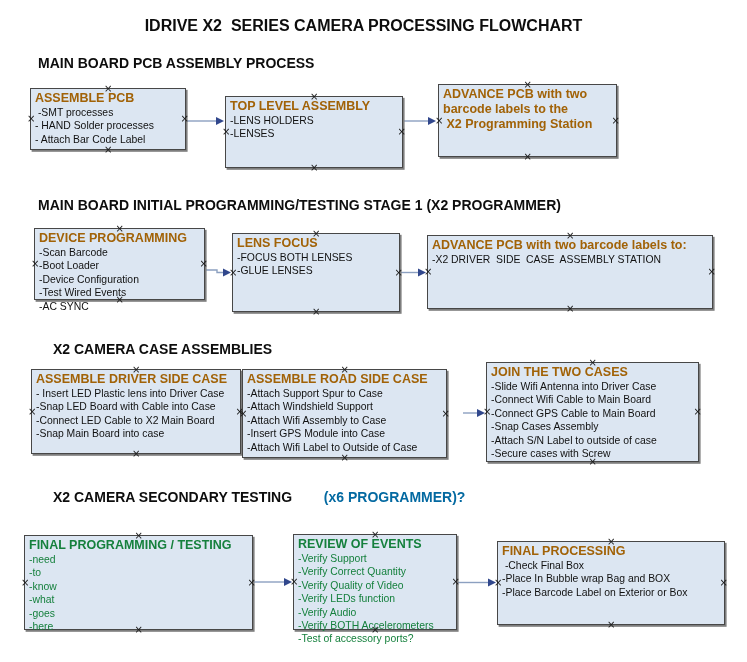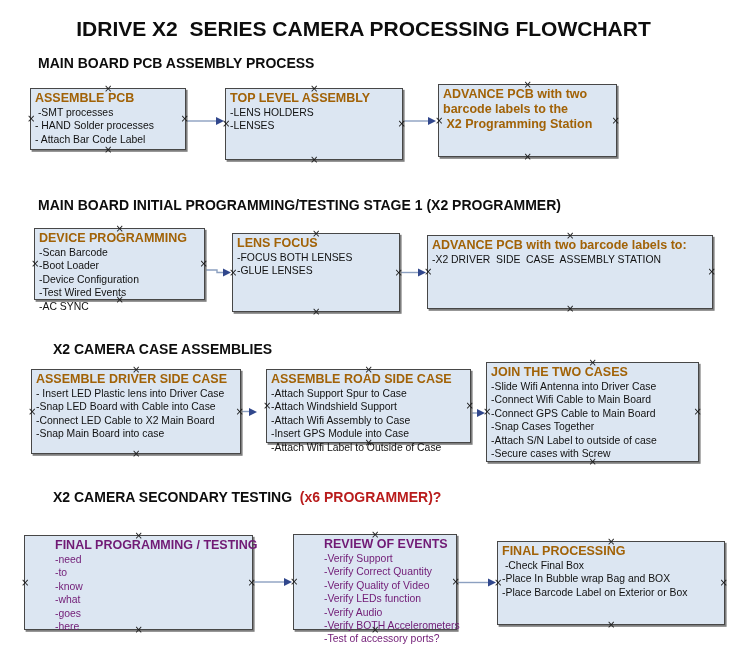--- a/index.html
+++ b/index.html
@@ -1,26 +1,26 @@
 <!DOCTYPE html>
 <html><head>
 <meta charset="utf-8">
 <style>
   html,body{margin:0;padding:0;background:#ffffff;}
   .canvas{position:relative;width:747px;height:662px;background:#ffffff;
           font-family:"Liberation Sans",sans-serif;overflow:hidden;}
   .page-title{position:absolute;left:0;top:17px;width:727px;text-align:center;
-          font-weight:bold;font-size:21px;white-space:pre;color:#0d0d0d;}
+          font-weight:bold;font-size:16px;white-space:pre;color:#0d0d0d;}
   .sec-h{position:absolute;font-weight:bold;font-size:14px;white-space:pre;color:#0d0d0d;padding-left:20px;}
   .fbox{position:absolute;background:#dce6f2;border:1.4px solid #474747;
         box-shadow:1.6px 1.8px 0 #7e7e7e;padding:2px 3px 0 4px;box-sizing:border-box;}
   .bt{font-weight:bold;font-size:12.5px;line-height:15px;white-space:pre;color:#a16207;}
   .bi{font-size:10.4px;line-height:13.4px;white-space:pre;color:#111111;}
-  .red .bt,.red .bi{color:#701a75;margin-left:26px;}
-  .redtxt{color:#b91c1c;}
+  .red .bt,.red .bi{color:#15803d;}
+  .redtxt{color:#0369a1;margin-left:24px;}
   .hdl{position:absolute;font-size:10px;line-height:7px;color:#1b1b1b;
        font-family:"DejaVu Sans",sans-serif;}
   .ht{top:-4px;left:50%;margin-left:-4px;}
   .hb{bottom:-4px;left:50%;margin-left:-4px;}
   .hl{left:-4px;top:50%;margin-top:-4px;}
   .hr{right:-4px;top:50%;margin-top:-4px;}
   svg.wires{position:absolute;left:0;top:0;pointer-events:none;}
 </style>
 </head>
 <body>
@@ -73,21 +73,21 @@
     <div class="bt">ASSEMBLE PCB</div>
     <div class="bi"> -SMT processes</div>
     <div class="bi">- HAND Solder processes</div>
     <div class="bi">- Attach Bar Code Label</div>
     <span class="hdl ht">×</span>
     <span class="hdl hb">×</span>
     <span class="hdl hl">×</span>
     <span class="hdl hr">×</span>
   </div>
 
-  <div class="fbox" style="left:225px;top:88px;width:178px;height:72px">
+  <div class="fbox" style="left:225px;top:96px;width:178px;height:72px">
     <div class="bt">TOP LEVEL ASSEMBLY</div>
     <div class="bi">-LENS HOLDERS</div>
     <div class="bi">-LENSES</div>
     <span class="hdl ht">×</span>
     <span class="hdl hb">×</span>
     <span class="hdl hl">×</span>
     <span class="hdl hr">×</span>
   </div>
 
   <div class="fbox" style="left:438px;top:84px;width:179px;height:73px">
@@ -137,39 +137,39 @@
     <div class="bi">- Insert LED Plastic lens into Driver Case</div>
     <div class="bi">-Snap LED Board with Cable into Case</div>
     <div class="bi">-Connect LED Cable to X2 Main Board</div>
     <div class="bi">-Snap Main Board into case</div>
     <span class="hdl ht">×</span>
     <span class="hdl hb">×</span>
     <span class="hdl hl">×</span>
     <span class="hdl hr">×</span>
   </div>
 
-  <div class="fbox" style="left:266px;top:369px;width:205px;height:74px">
+  <div class="fbox" style="left:242px;top:369px;width:205px;height:89px">
     <div class="bt">ASSEMBLE ROAD SIDE CASE</div>
     <div class="bi">-Attach Support Spur to Case</div>
     <div class="bi">-Attach Windshield Support</div>
     <div class="bi">-Attach Wifi Assembly to Case</div>
     <div class="bi">-Insert GPS Module into Case</div>
     <div class="bi">-Attach Wifi Label to Outside of Case</div>
     <span class="hdl ht">×</span>
     <span class="hdl hb">×</span>
     <span class="hdl hl">×</span>
     <span class="hdl hr">×</span>
   </div>
 
   <div class="fbox" style="left:486px;top:362px;width:213px;height:100px">
     <div class="bt">JOIN THE TWO CASES</div>
     <div class="bi">-Slide Wifi Antenna into Driver Case</div>
     <div class="bi">-Connect Wifi Cable to Main Board</div>
     <div class="bi">-Connect GPS Cable to Main Board</div>
-    <div class="bi">-Snap Cases Together</div>
+    <div class="bi">-Snap Cases Assembly</div>
     <div class="bi">-Attach S/N Label to outside of case</div>
     <div class="bi">-Secure cases with Screw</div>
     <span class="hdl ht">×</span>
     <span class="hdl hb">×</span>
     <span class="hdl hl">×</span>
     <span class="hdl hr">×</span>
   </div>
 
   <div class="fbox red" style="left:24px;top:535px;width:229px;height:95px">
     <div class="bt">FINAL PROGRAMMING / TESTING</div>

